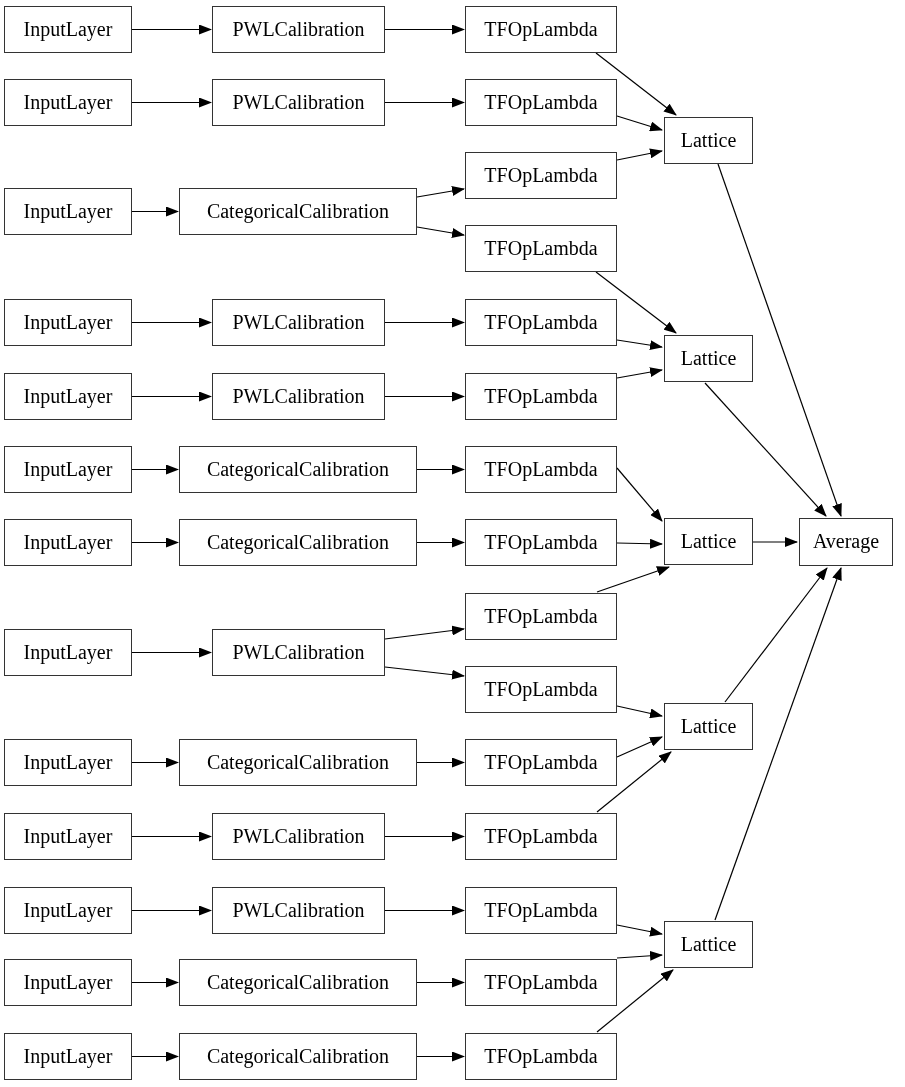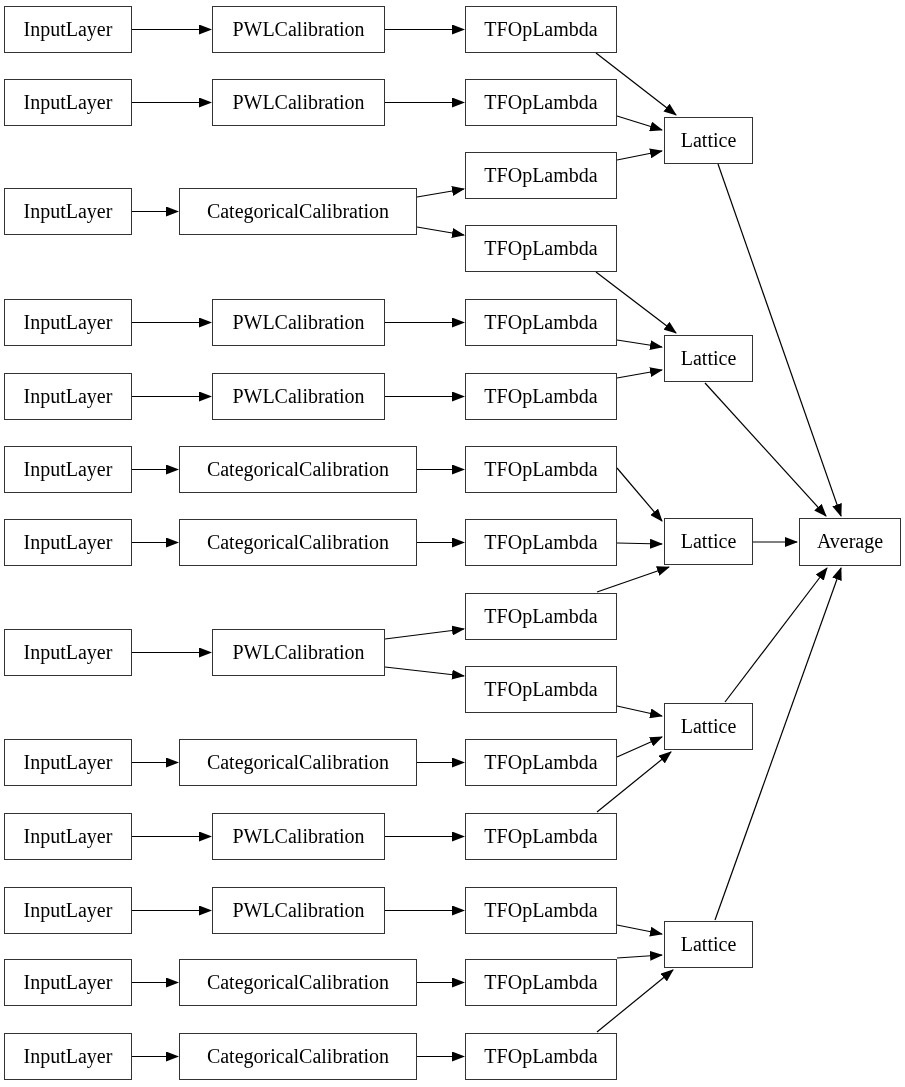--- a/index.html
+++ b/index.html
@@ -224,16 +224,16 @@
     </div>
     <div class="node" style="left: 664px; top: 518px; width: 89px; height: 47px; border: 1.4px solid rgb(51, 51, 51); background: rgb(255, 255, 255); color: rgb(0, 0, 0); font-size: 20px;">
       <span>Lattice</span>
     </div>
     <div class="node" style="left: 664px; top: 703px; width: 89px; height: 47px; border: 1.4px solid rgb(51, 51, 51); background: rgb(255, 255, 255); color: rgb(0, 0, 0); font-size: 20px;">
       <span>Lattice</span>
     </div>
     <div class="node" style="left: 664px; top: 921px; width: 89px; height: 47px; border: 1.4px solid rgb(51, 51, 51); background: rgb(255, 255, 255); color: rgb(0, 0, 0); font-size: 20px;">
       <span>Lattice</span>
     </div>
-    <div class="node" style="left: 799px; top: 518px; width: 102px; height: 48px; border: 1.4px solid rgb(51, 51, 51); background: rgb(255, 255, 255); color: rgb(0, 0, 0); font-size: 20px;">
+    <div class="node" style="left: 799px; top: 518px; width: 94px; height: 48px; border: 1.4px solid rgb(51, 51, 51); background: rgb(255, 255, 255); color: rgb(0, 0, 0); font-size: 20px;">
       <span>Average</span>
     </div>
   </div>
 
 </body></html>

